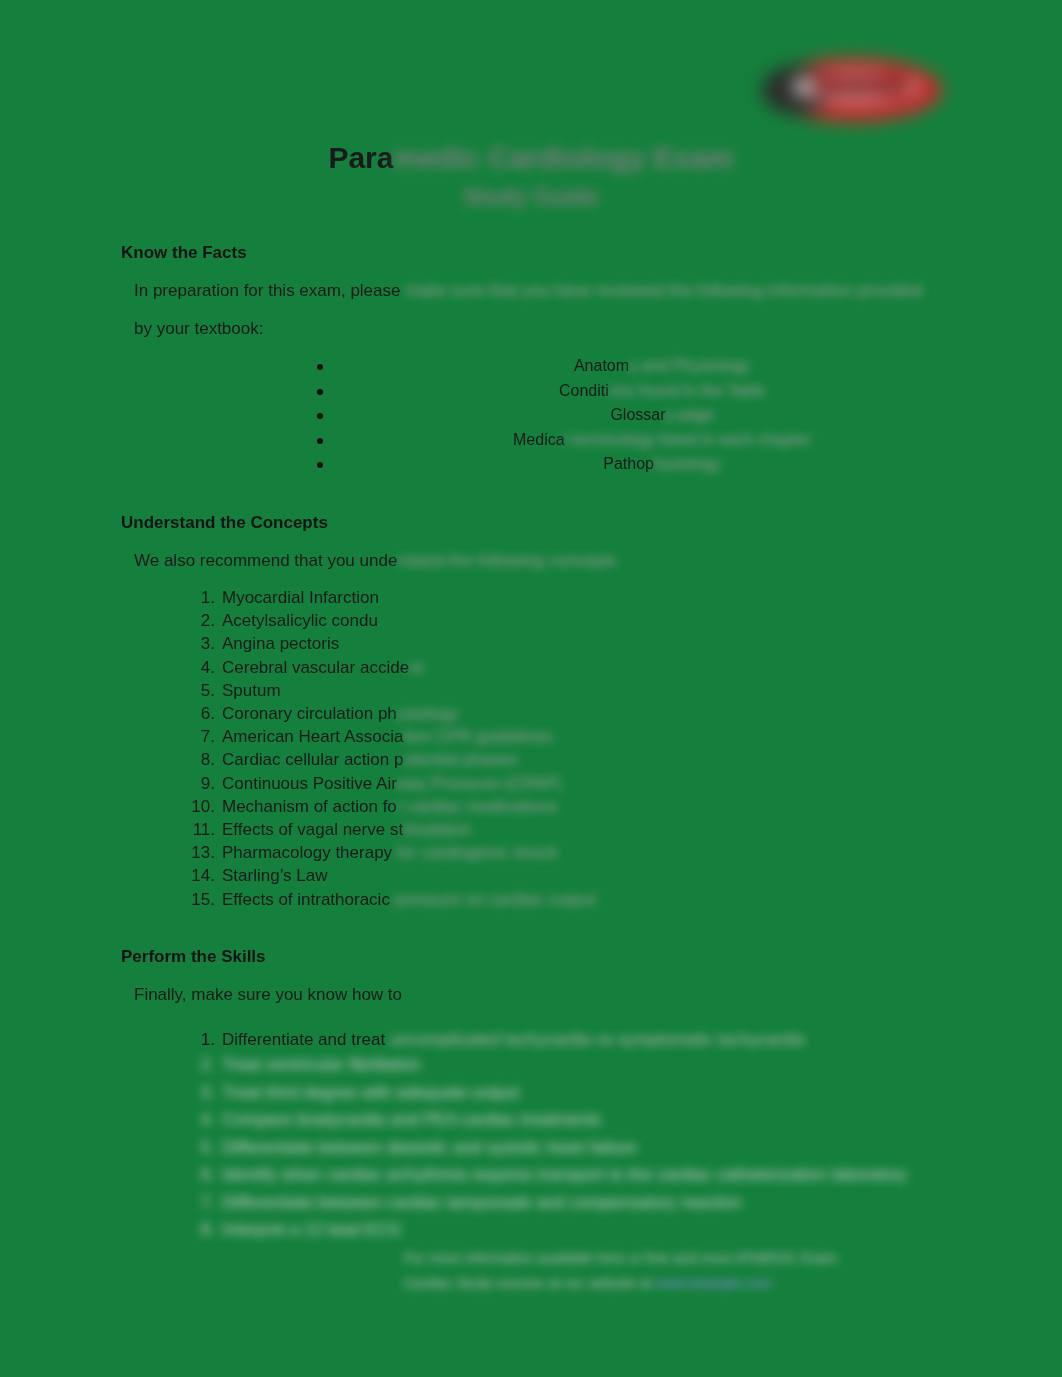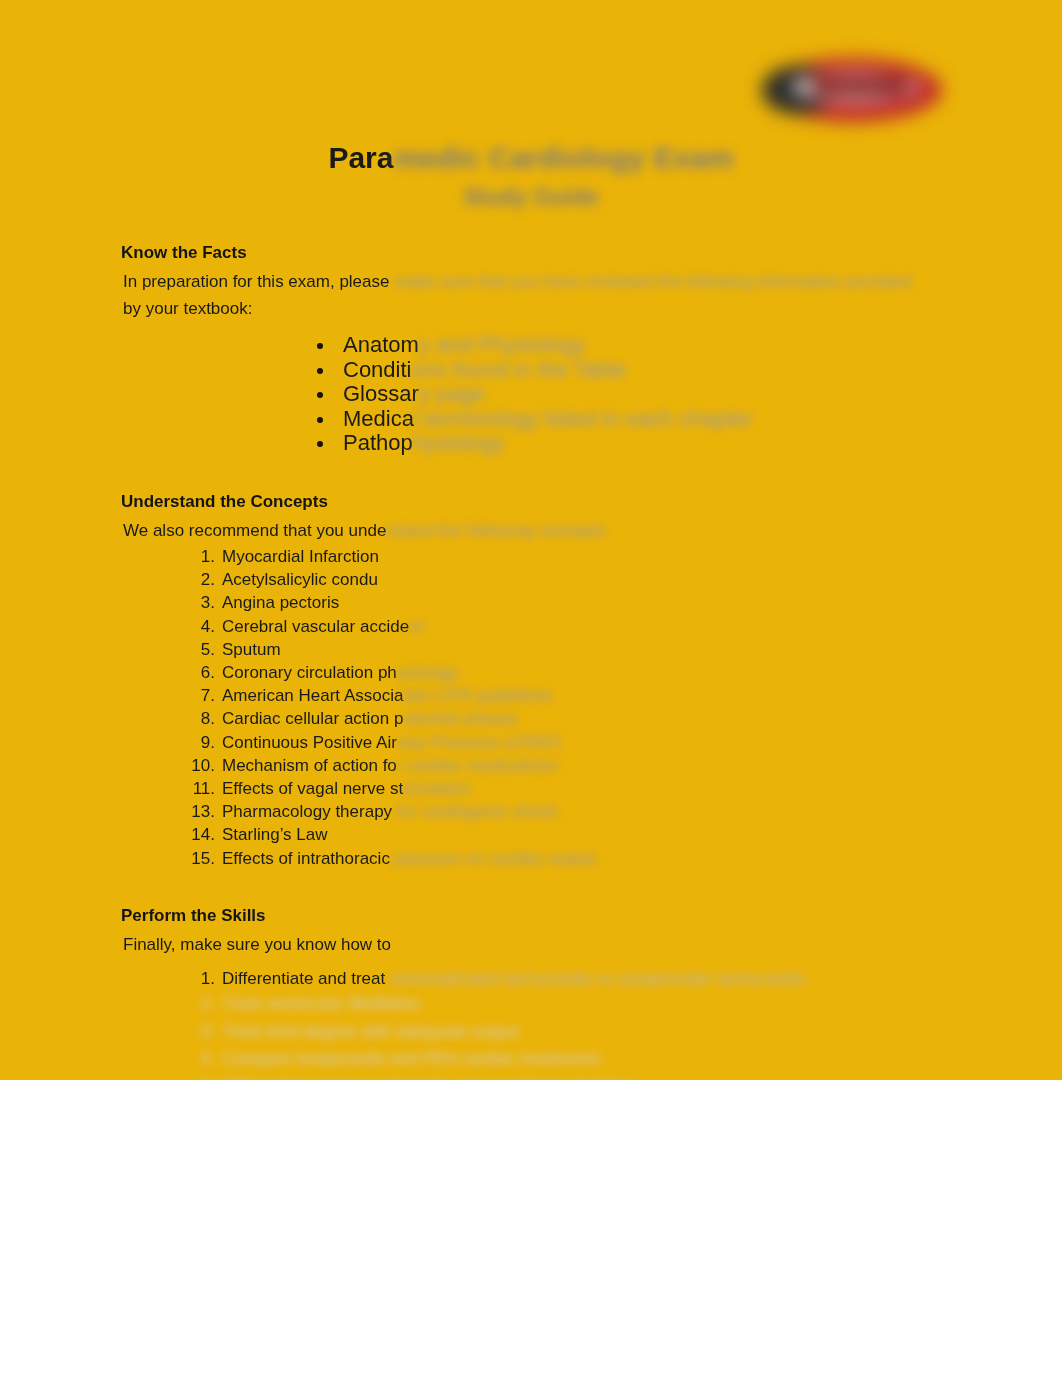--- a/index.html
+++ b/index.html
@@ -8,22 +8,22 @@
     padding: 0;
     background: #ffffff;
   }
   body {
     font-family: "Liberation Sans", sans-serif;
     color: #000000;
   }
   .page {
     position: relative;
     width: 1062px;
-    height: 1080px;
-    background: #eab308;
+    height: 1377px;
+    background: #15803d;
     overflow: hidden;
   }
 
   
   .logo {
     position: absolute;
     left: 758px;
     top: 52px;
     width: 190px;
     height: 78px;
@@ -107,21 +107,21 @@
     font-size: 17px;
     font-weight: bold;
     color: #141414;
     line-height: 24px;
     margin: 0 0 4px 0;
   }
   .para {
     font-size: 17px;
     line-height: 25px;
     color: #1a1a1a;
-    margin: 2px;
+    margin: 13px;
     white-space: nowrap;
   }
   .blur-run {
     color: #9a9a9a;
     filter: blur(4px);
     white-space: pre;
   }
   .blur-run-soft {
     color: #b4b4b4;
     filter: blur(4.2px);
@@ -130,24 +130,25 @@
 
   
   .bullet-list {
     list-style: none;
     margin: 12px 0 0 0;
     padding: 0;
   }
   .bullet-list li {
     position: relative;
     padding-left: 222px;
-    font-size: 22px;
+    font-size: 16px;
     line-height: 24.6px;
     color: #1a1a1a;
     white-space: nowrap;
+    text-align: center;
   }
   .bullet-list li .dot {
     position: absolute;
     left: 196px;
     top: 10px;
     width: 6px;
     height: 6px;
     border-radius: 50%;
     background: #111111;
   }

